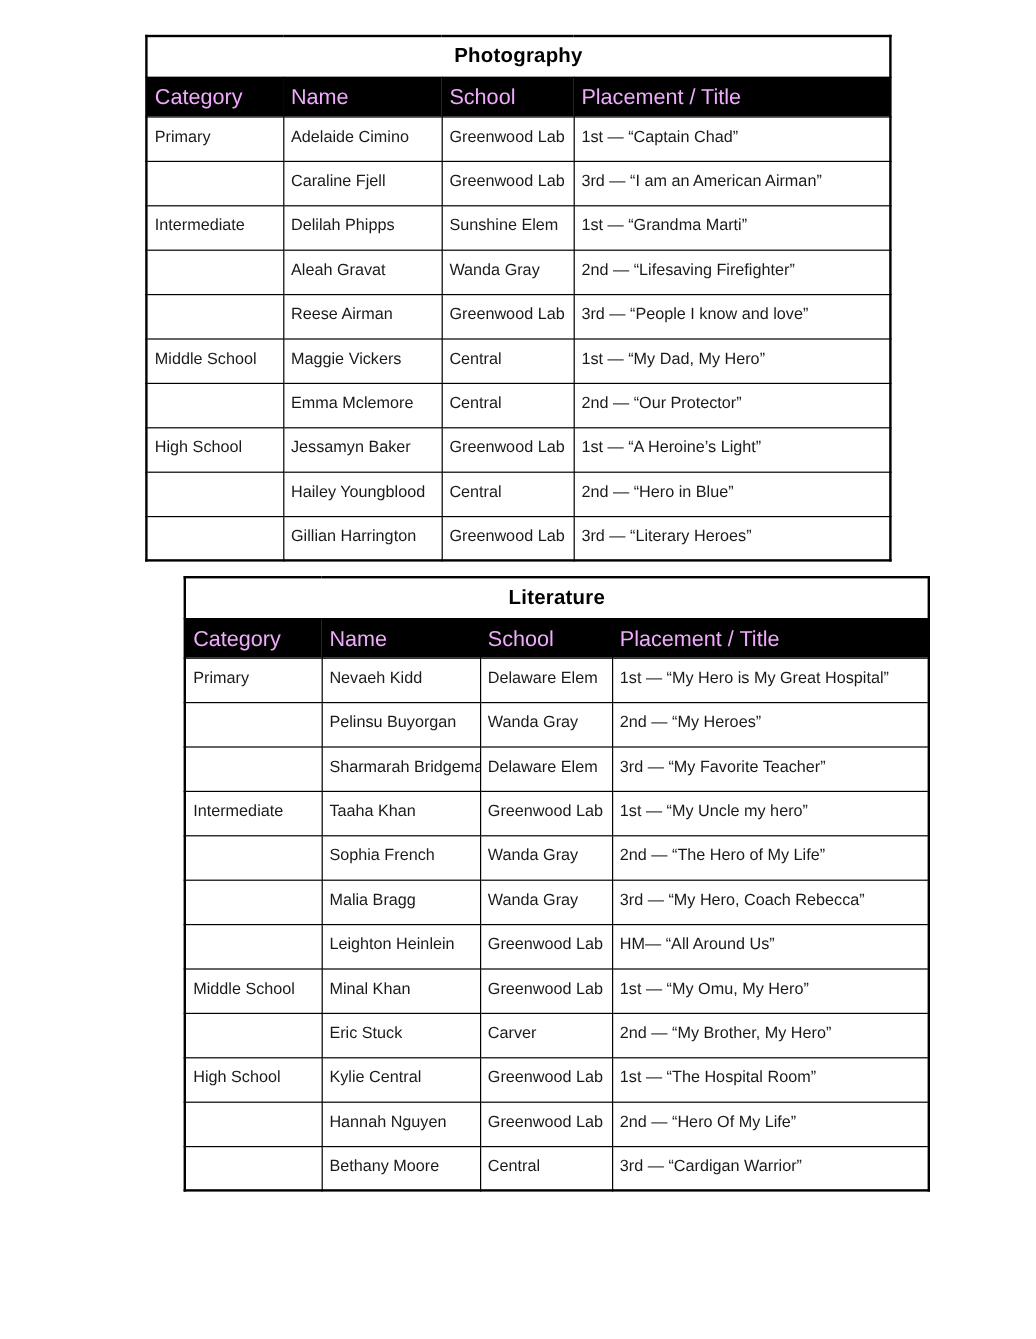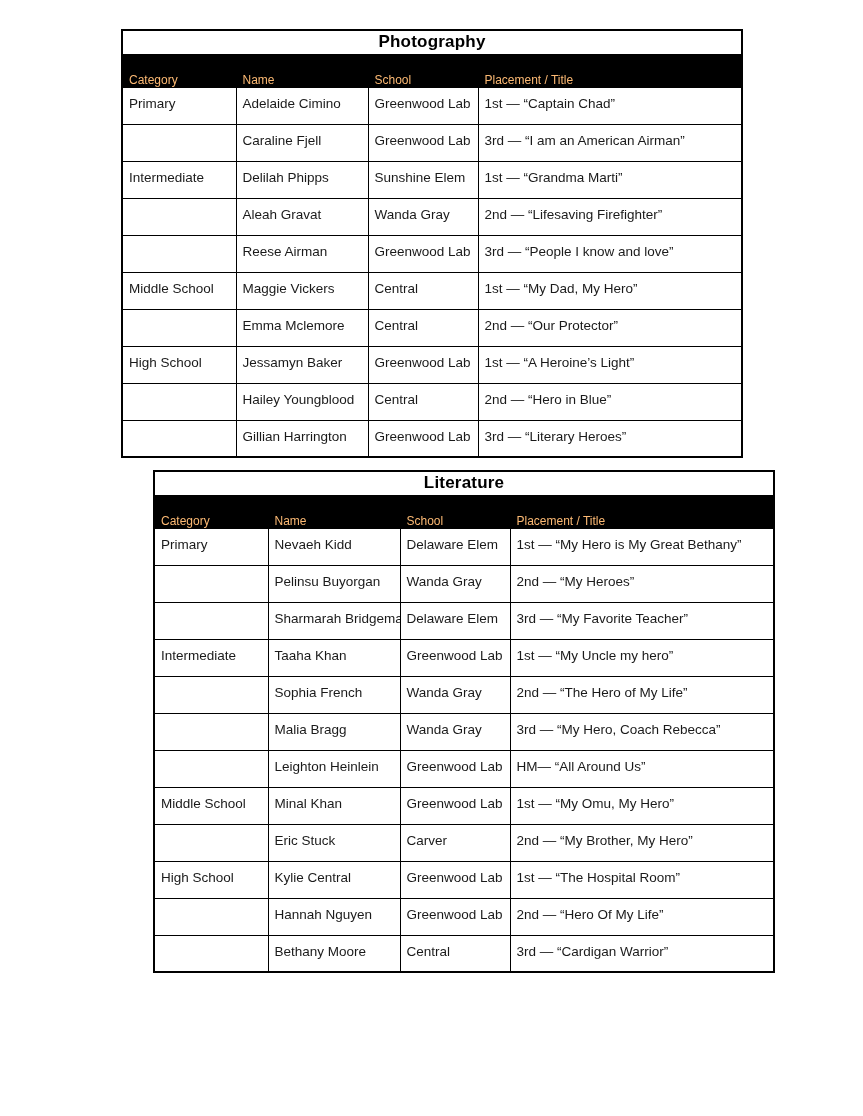--- a/index.html
+++ b/index.html
@@ -19,38 +19,38 @@
     width: 620px;
     table-layout: fixed;
     color: #1a1a1a;
   }
   table.award-table + table.award-table { margin-top: 12px; margin-left: 32px; }
   table.award-table, table.award-table th, table.award-table td {
     border: 1px solid #000000;
   }
   table.award-table { border-width: 2px; }
   th.title-cell {
-    height: 24px;
+    height: 34px;
     font-size: 17px;
     font-weight: bold;
     text-align: center;
     vertical-align: middle;
     color: #000000;
     background: #ffffff;
     letter-spacing: 0.2px;
   }
   tr.colhead th {
     background: #000000;
-    color: #fdba74;
+    color: #f0abfc;
     font-weight: normal;
-    font-size: 12px;
+    font-size: 18px;
     text-align: left;
     height: 33px;
     vertical-align: top;
-    padding: 18px 4px 0 6px;
+    padding: 6px 4px 0 6px;
   }
   tbody td {
     font-size: 13.5px;
     height: 37px;
     vertical-align: top;
     padding: 8px 4px 0 6px;
     overflow: hidden;
     white-space: nowrap;
   }
   col.c-category  { width: 114px; }
@@ -161,21 +161,21 @@
         <th>Name</th>
         <th>School</th>
         <th>Placement / Title</th>
       </tr>
     </thead>
     <tbody>
         <tr>
           <td>Primary</td>
           <td>Nevaeh Kidd</td>
           <td>Delaware Elem</td>
-          <td>1st — “My Hero is My Great Bethany”</td>
+          <td>1st — “My Hero is My Great Hospital”</td>
         </tr>
         <tr>
           <td></td>
           <td>Pelinsu Buyorgan</td>
           <td>Wanda Gray</td>
           <td>2nd — “My Heroes”</td>
         </tr>
         <tr>
           <td></td>
           <td>Sharmarah Bridgeman</td>

